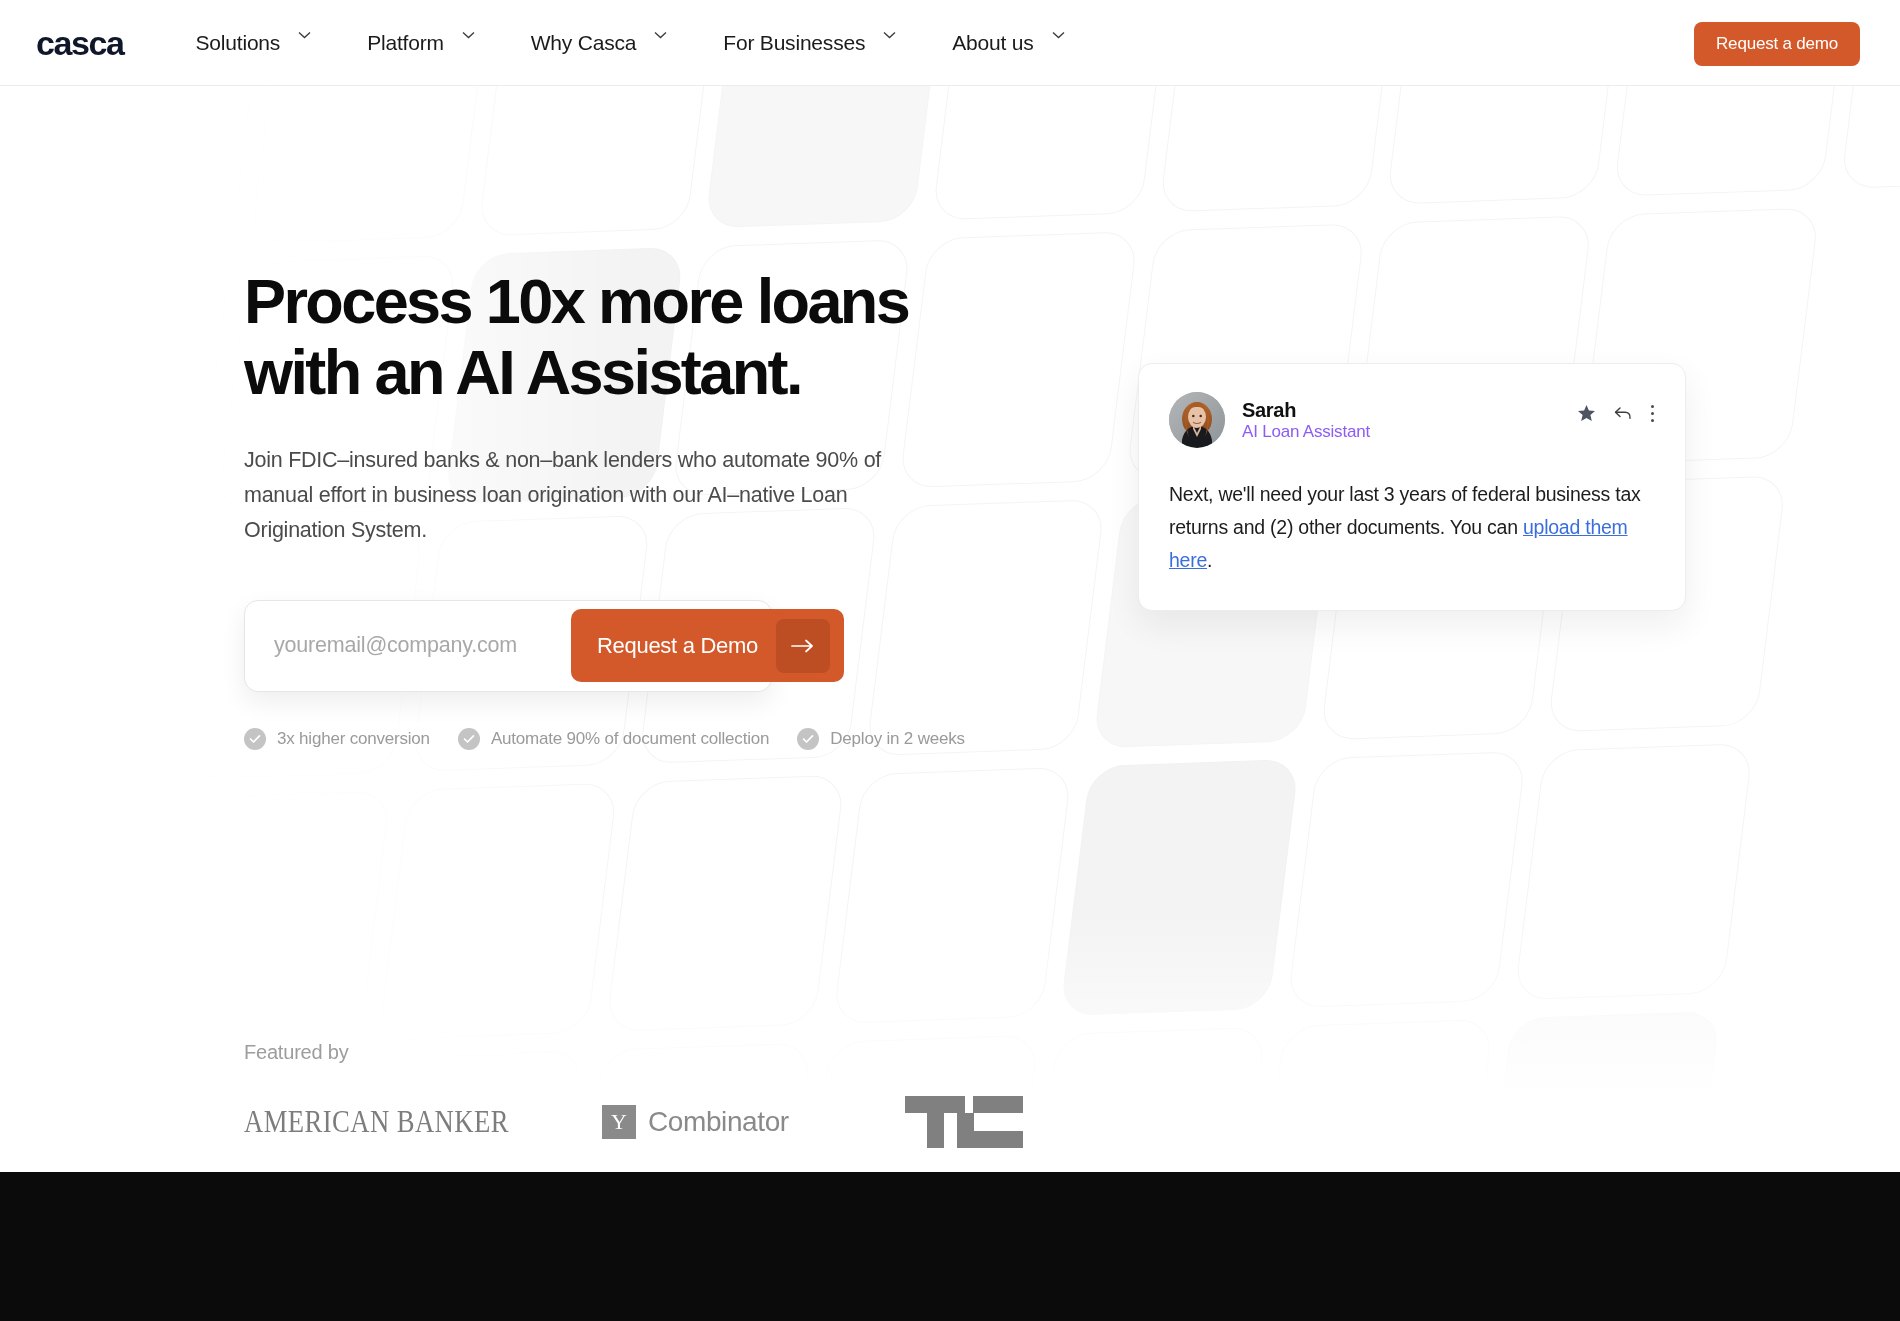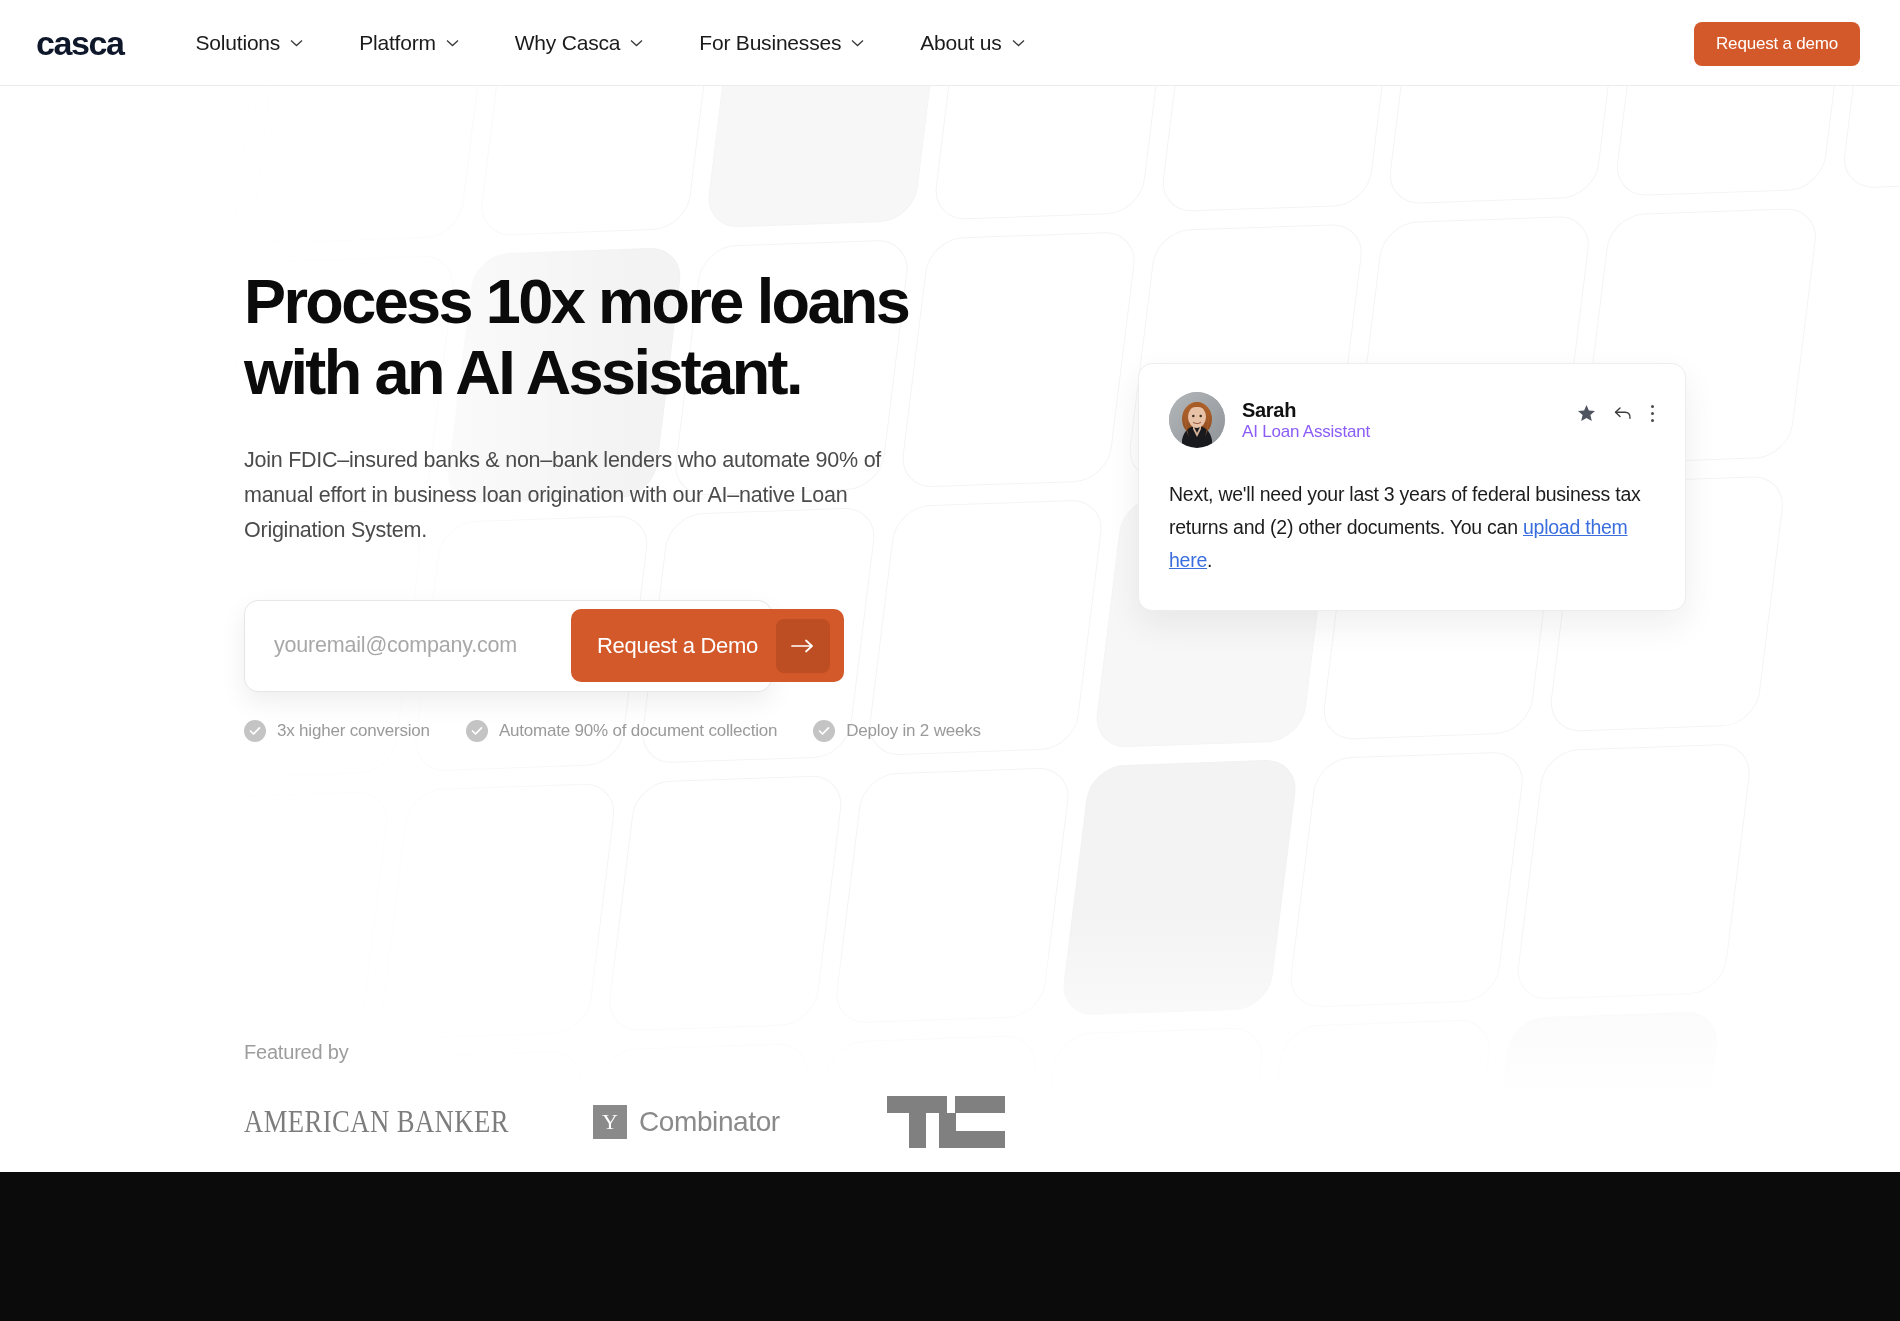--- a/index.html
+++ b/index.html
@@ -16,21 +16,21 @@
     position:absolute; top:0; left:0; width:1900px; height:86px;
     background:#ffffff; border-bottom:1px solid #ececec;
     display:flex; align-items:center; z-index:40;
   }
   .logo {
     margin-left:36px; font-size:34px; font-weight:700; letter-spacing:-1.4px;
     color:#0f172a; line-height:1; font-family:"Liberation Sans", sans-serif;
   }
   .nav-links { display:flex; align-items:center; margin-left:44px; gap:0; }
   .nav-link {
-    display:flex; align-items:center; gap:10px;
+    display:flex; align-items:flex-start; gap:18px;
     font-size:21px; color:#1b1b1b; padding:0 28px; cursor:pointer;
     letter-spacing:-0.2px; white-space:nowrap;
   }
   .chev { width:13px; height:8px; display:block; flex:0 0 auto; }
   .chev svg { display:block; }
   .nav-cta {
     position:absolute; right:40px; top:22px;
     background:#d3592a; color:#fff; border:none; border-radius:8px;
     font-size:17px; padding:12px 22px; cursor:pointer;
     font-family:"Liberation Sans", sans-serif; letter-spacing:-0.2px;
@@ -94,21 +94,21 @@
     cursor:pointer; color:#fff;
   }
   .demo-btn-label { font-size:22px; letter-spacing:-0.3px; white-space:nowrap; }
   .arrow-box {
     width:54px; height:54px; border-radius:8px; background:#bd4d22;
     display:flex; align-items:center; justify-content:center;
   }
   .arrow-box svg { display:block; }
 
   
-  .features { margin-top:28px; display:flex; align-items:center; gap:36px; }
+  .features { margin-top:36px; display:flex; align-items:center; gap:28px; }
   .feat { display:flex; align-items:center; gap:11px; }
   .chk {
     width:22px; height:22px; border-radius:50%; background:#c4c4c4;
     display:flex; align-items:center; justify-content:center; flex:0 0 auto;
   }
   .chk svg { display:block; }
   .feat-label { font-size:17px; color:#9a9a9a; letter-spacing:-0.2px; white-space:nowrap; }
 
   
   .chat-card {
@@ -138,21 +138,21 @@
   .msg a { color:#3a6ede; text-decoration:underline; }
   .caret {
     display:inline-block; width:1.5px; height:20px; background:#2a2a2a;
     vertical-align:-3px; margin-left:3px;
   }
 
   
   .featured { position:absolute; left:228px; top:955px; width:1500px; z-index:7; }
   .featured-label { font-size:20px; color:#9d9d9d; letter-spacing:-0.2px; }
   .logos {
-    margin-top:32px; display:flex; align-items:center; gap:4px;
+    margin-top:32px; display:flex; align-items:center; gap:13px;
   }
   .logo-slot { display:flex; align-items:center; justify-content:flex-start; }
   .lg-ab {
     font-family:"Liberation Serif", serif; font-size:31px; color:#7d7d7d;
     letter-spacing:0.5px; white-space:nowrap; transform:scaleX(0.86); transform-origin:left center;
     font-weight:400;
   }
   .lg-visa {
     font-size:48px; font-weight:700; font-style:italic; color:#8a8a8a;
     letter-spacing:-2px; transform:scaleX(0.95);

